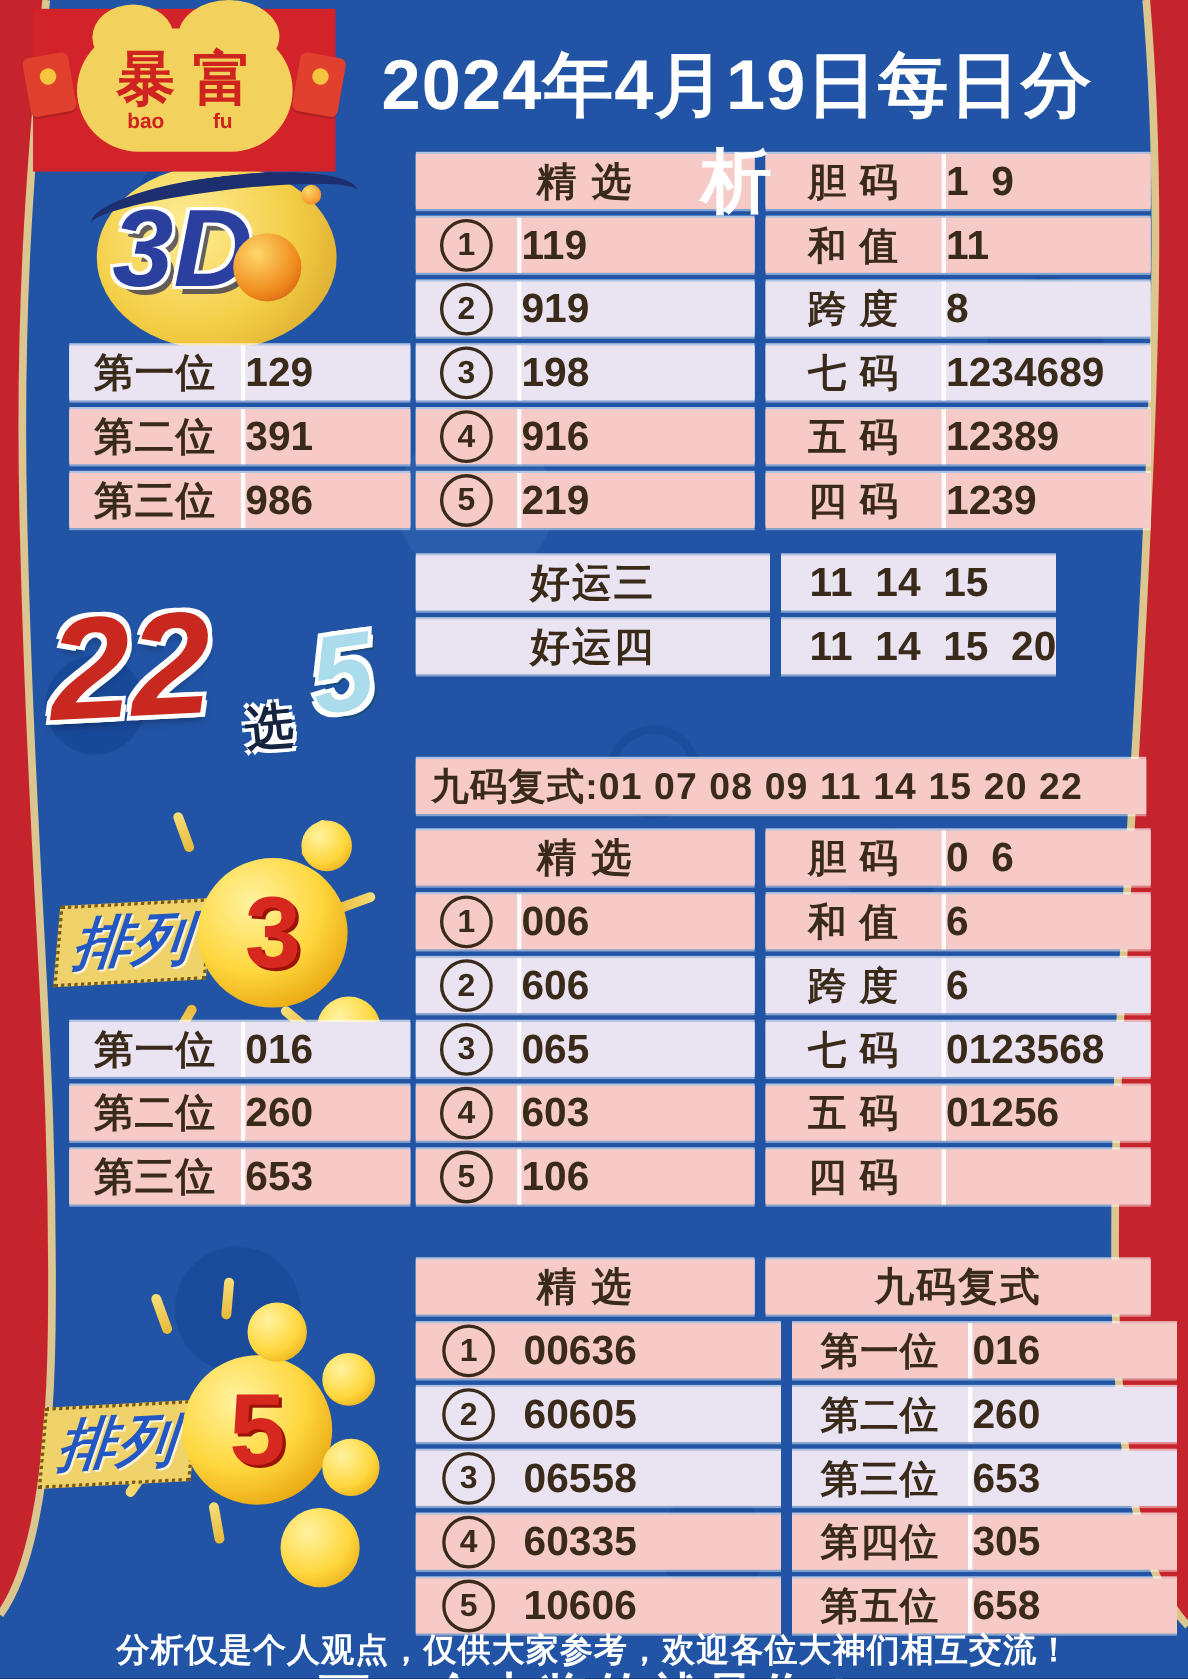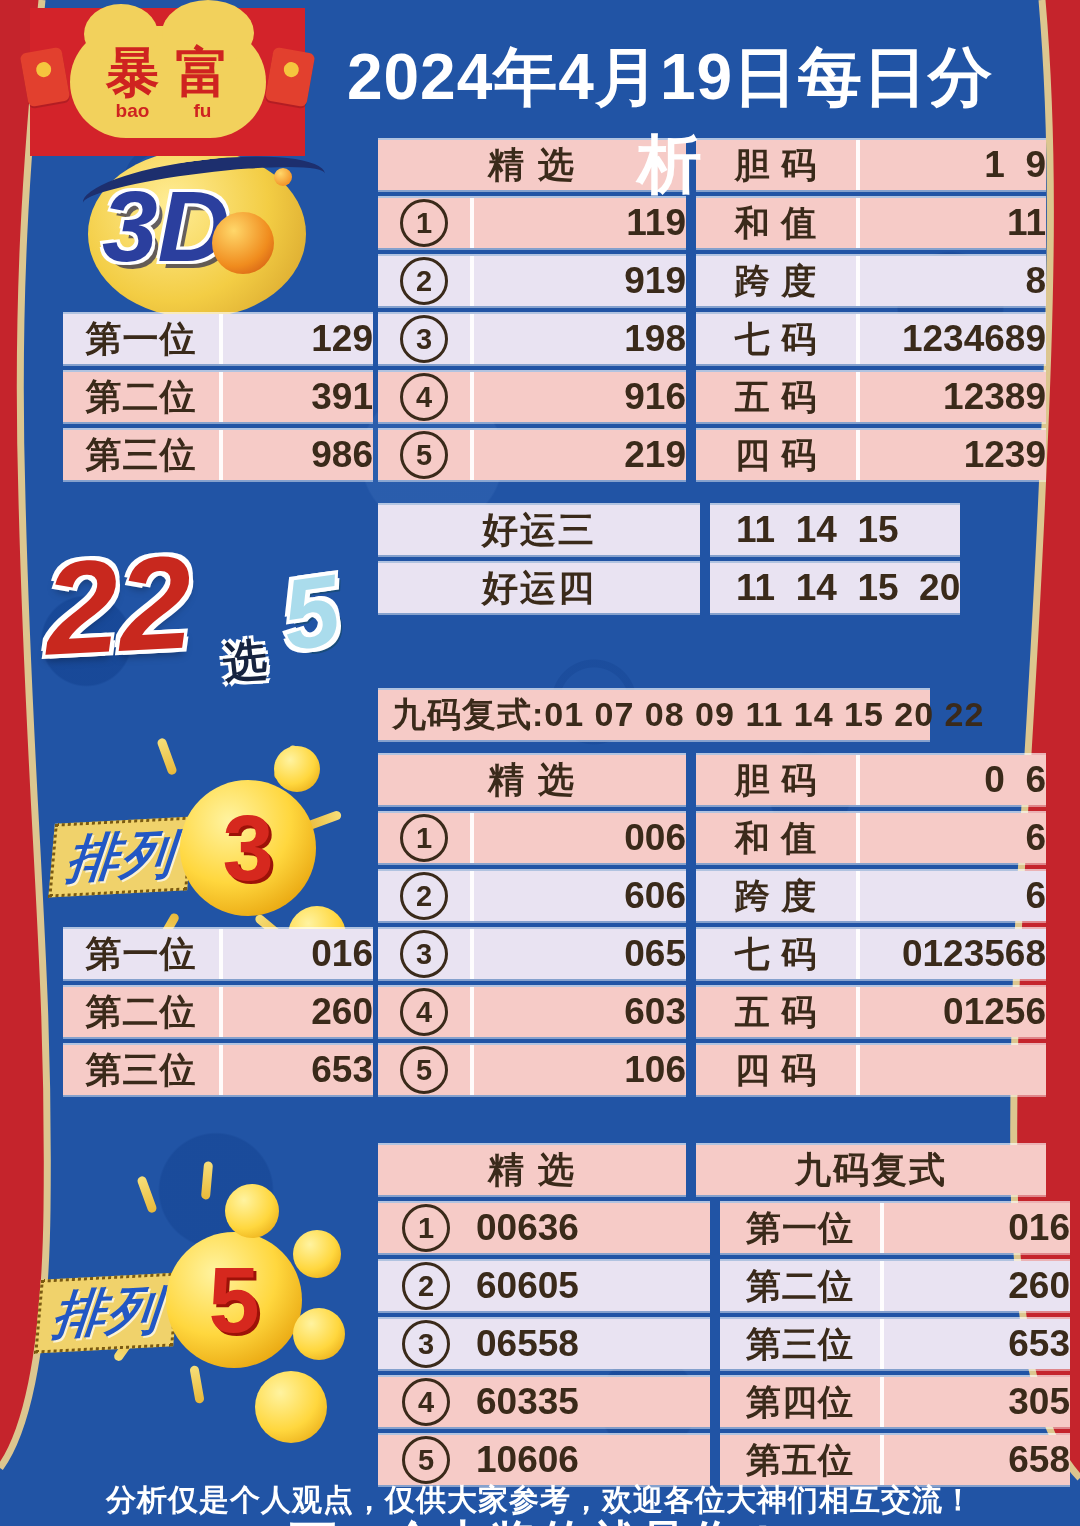--- a/index.html
+++ b/index.html
@@ -42,26 +42,26 @@
   .trow{display:flex;gap:10px;margin-bottom:8px;}
   .box{display:flex;align-items:center;height:50px;
        box-shadow:0 -2px 0 rgba(255,255,255,.65), 0 2px 0 rgba(255,255,255,.45);}
   .pink{background:#f6cbc7;}
   .lav{background:#e9e3f2;}
   .w-pick{width:308px;}
   .w-stat{width:350px;}
   .w-mini{width:310px;}
   .w-lab{width:322px;justify-content:center;}
   .w-flex{flex:1;}
-  .w-full{width:552px;}
+  .w-full{width:664px;}
   .vdiv{width:4px;align-self:stretch;background:rgba(255,255,255,.92);}
   .c-circ{width:92px;display:flex;justify-content:center;align-items:center;}
   .circ{width:42px;height:42px;border:3px solid #3a2a1a;border-radius:50%;display:flex;align-items:center;justify-content:center;
         font-size:29px;font-weight:700;color:#3a2a1a;line-height:1;}
-  .c-val{flex:1;text-align:right;font-size:37px;font-weight:700;color:#3a2a1a;white-space:pre;}
+  .c-val{flex:1;text-align:left;font-size:37px;font-weight:700;color:#3a2a1a;white-space:pre;}
   .c-label{width:160px;text-align:center;font-size:35px;font-weight:700;color:#3a2a1a;white-space:pre;letter-spacing:1px;}
   .c-label.mini{width:156px;font-size:36px;}
   .c-head{flex:1;text-align:center;font-size:36px;font-weight:800;color:#3a2a1a;letter-spacing:2px;}
   .left{text-align:left;padding-left:26px;}
   .ninecode{font-size:34px;padding-left:14px;letter-spacing:1px;}
   .pickline{padding-left:24px;gap:26px;}
   .pickline .pickval{font-size:37px;font-weight:700;color:#3a2a1a;}
 
   
   .logo3d{position:absolute;left:88px;top:150px;width:218px;height:168px;z-index:2;}

